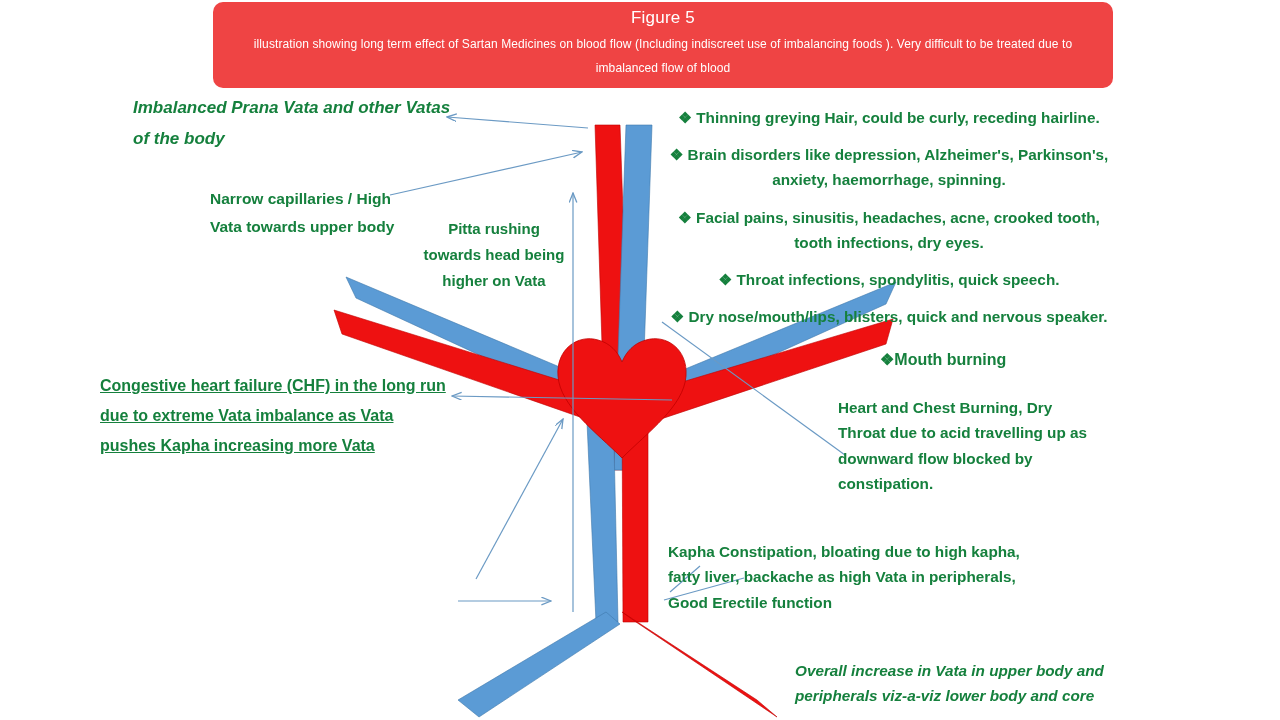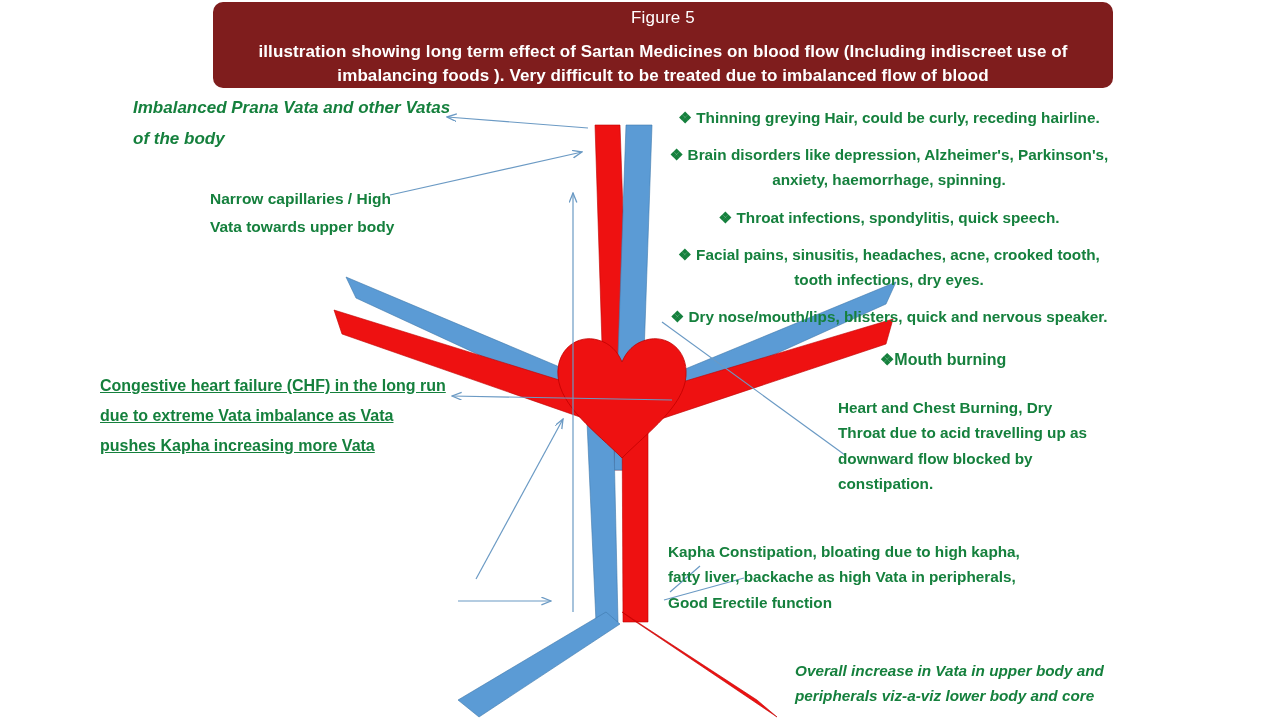--- a/index.html
+++ b/index.html
@@ -8,30 +8,30 @@
     background:#ffffff;
     font-family:"Liberation Sans", sans-serif;
     overflow:hidden;
     position:relative;
   }
   #stage{position:absolute;left:0;top:0;width:1280px;height:720px;}
 
   
   #banner{
     position:absolute;left:213px;top:2px;width:900px;height:86px;
-    background:#7f1d1d;border-radius:10px;
+    background:#ef4444;border-radius:10px;
     color:#ffffff;text-align:center;
     box-sizing:border-box;padding:4px 14px 0 14px;
   }
   #banner .fig-title{
     font-size:17px;font-weight:400;line-height:24px;letter-spacing:.2px;
   }
   #banner .fig-sub{
-    font-size:17px;font-weight:700;line-height:24px;letter-spacing:.1px;
-    margin-top:10px;
+    font-size:12px;font-weight:400;line-height:24px;letter-spacing:.1px;
+    margin-top:2px;
   }
 
   
   #figure-svg{position:absolute;left:0;top:0;width:1280px;height:720px;}
 
   
   .txt{position:absolute;color:#15803d;font-weight:bold;}
 
   #lbl-prana{left:133px;top:92px;width:330px;font-size:17px;line-height:31px;
              font-style:italic;}
@@ -112,29 +112,30 @@
 
   <div id="banner">
     <div class="fig-title">Figure 5</div>
     <div class="fig-sub">illustration showing long term effect of Sartan Medicines on blood flow (Including indiscreet use of imbalancing foods ). Very difficult to be treated due to imbalanced flow of blood</div>
   </div>
 
   <div class="txt" id="lbl-prana">Imbalanced Prana Vata and other Vatas of the body</div>
 
   <div class="txt" id="lbl-capillaries">Narrow capillaries / High Vata towards upper body</div>
 
+  <div class="txt" id="lbl-pitta">Pitta rushing towards head being higher on Vata</div>
 
   <div class="txt" id="lbl-chf">Congestive heart failure (CHF) in the long run due to  extreme Vata imbalance as Vata pushes Kapha increasing more Vata</div>
 
 
   <div class="txt" id="lbl-head">
     <span class="li"><span class="bullet">❖</span> <span>Thinning greying Hair, could be curly, receding hairline.</span></span>
     <span class="li"><span class="bullet">❖</span> <span>Brain disorders like depression, Alzheimer's, Parkinson's, anxiety, haemorrhage, spinning.</span></span>
+    <span class="li"><span class="bullet">❖</span> <span>Facial pains, sinusitis, headaches, acne, crooked tooth, tooth infections, dry eyes.</span></span>
     <span class="li"><span class="bullet">❖</span> <span>Throat infections, spondylitis, quick speech.</span></span>
-    <span class="li"><span class="bullet">❖</span> <span>Facial pains, sinusitis, headaches, acne, crooked tooth, tooth infections, dry eyes.</span></span>
     <span class="li"><span class="bullet">❖</span> <span>Dry nose/mouth/lips,  blisters, quick and nervous speaker.</span></span>
   </div>
 
   <div class="txt" id="lbl-mouth"><span class="bullet">❖</span><span>Mouth burning</span></div>
 
   <div class="txt" id="lbl-kapha">Kapha Constipation,  bloating due to high kapha, fatty liver, backache as high Vata in peripherals, Good Erectile function</div>
 
   <div class="txt" id="lbl-heartburn">Heart and Chest Burning, Dry Throat due to acid travelling up as downward flow blocked by constipation.</div>
 
   <div class="txt" id="lbl-overall">Overall increase in Vata in upper body and peripherals viz-a-viz lower body and core</div>

